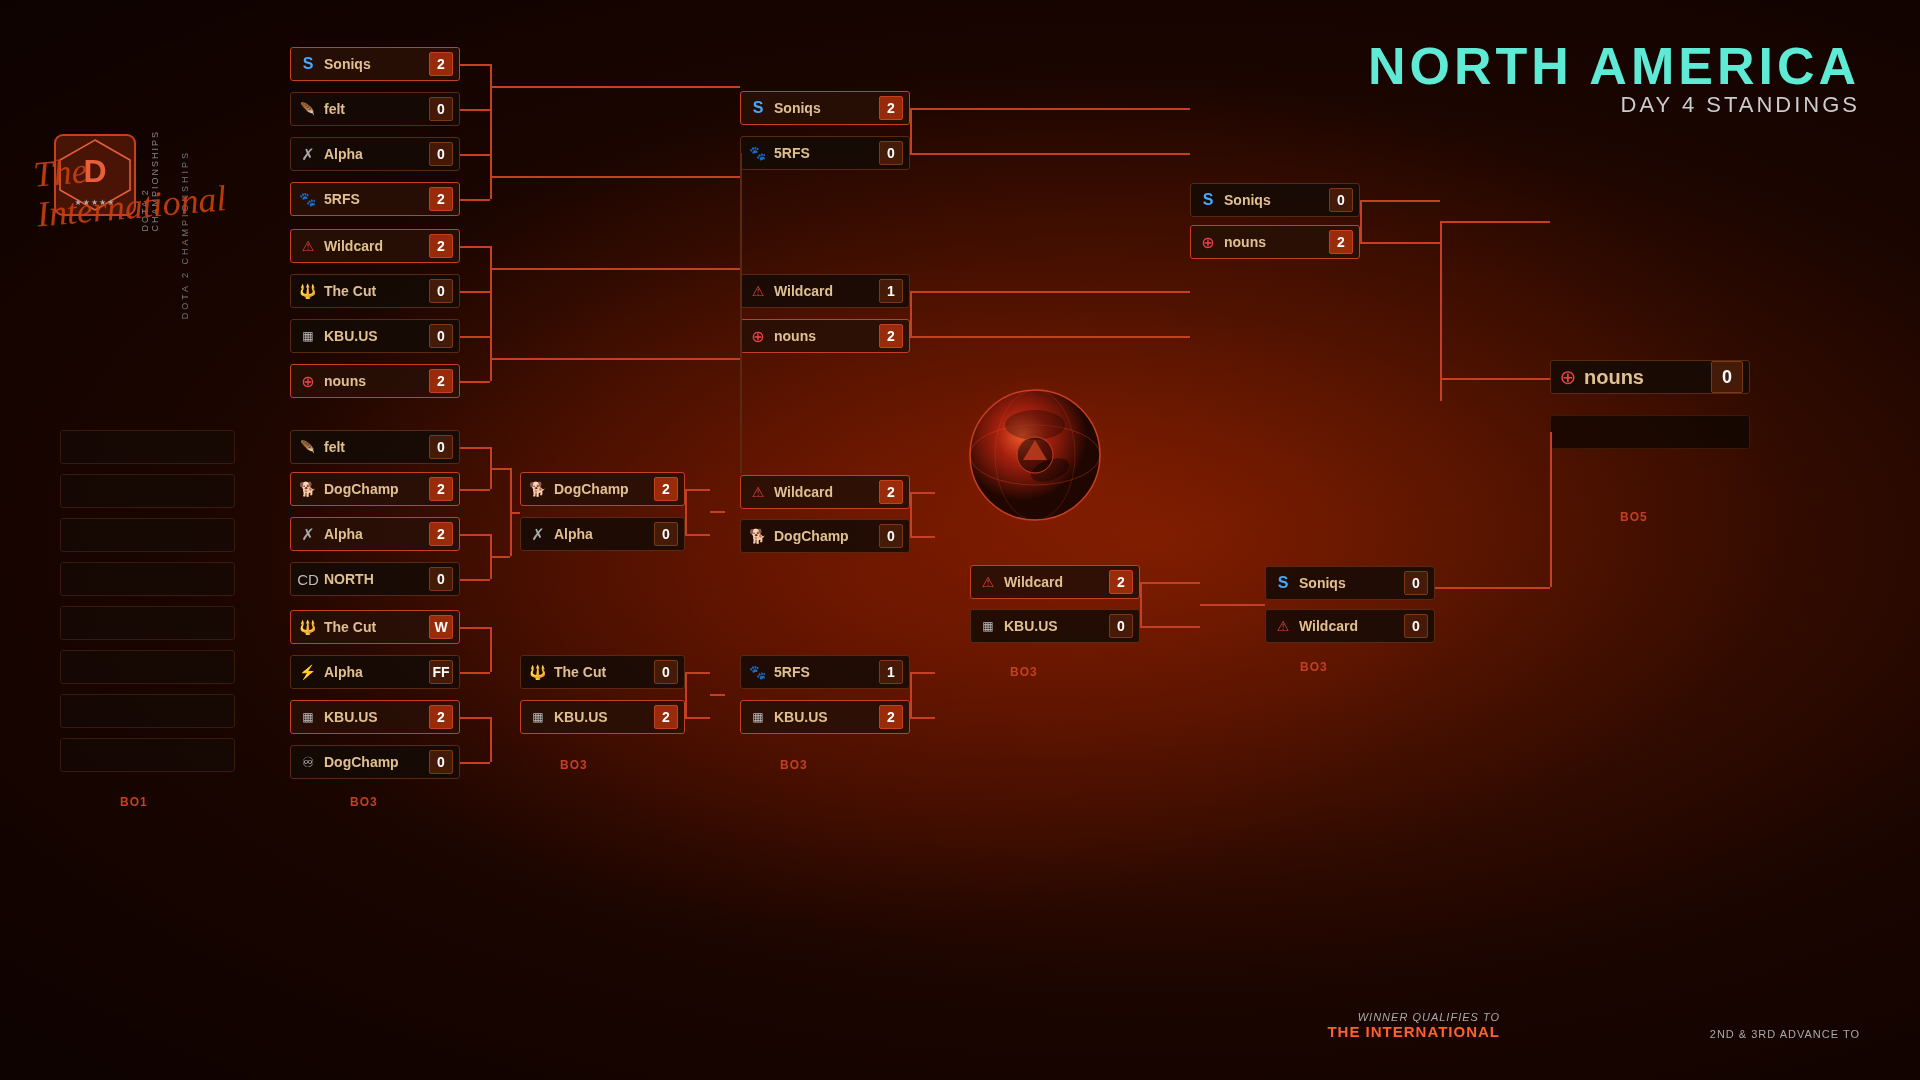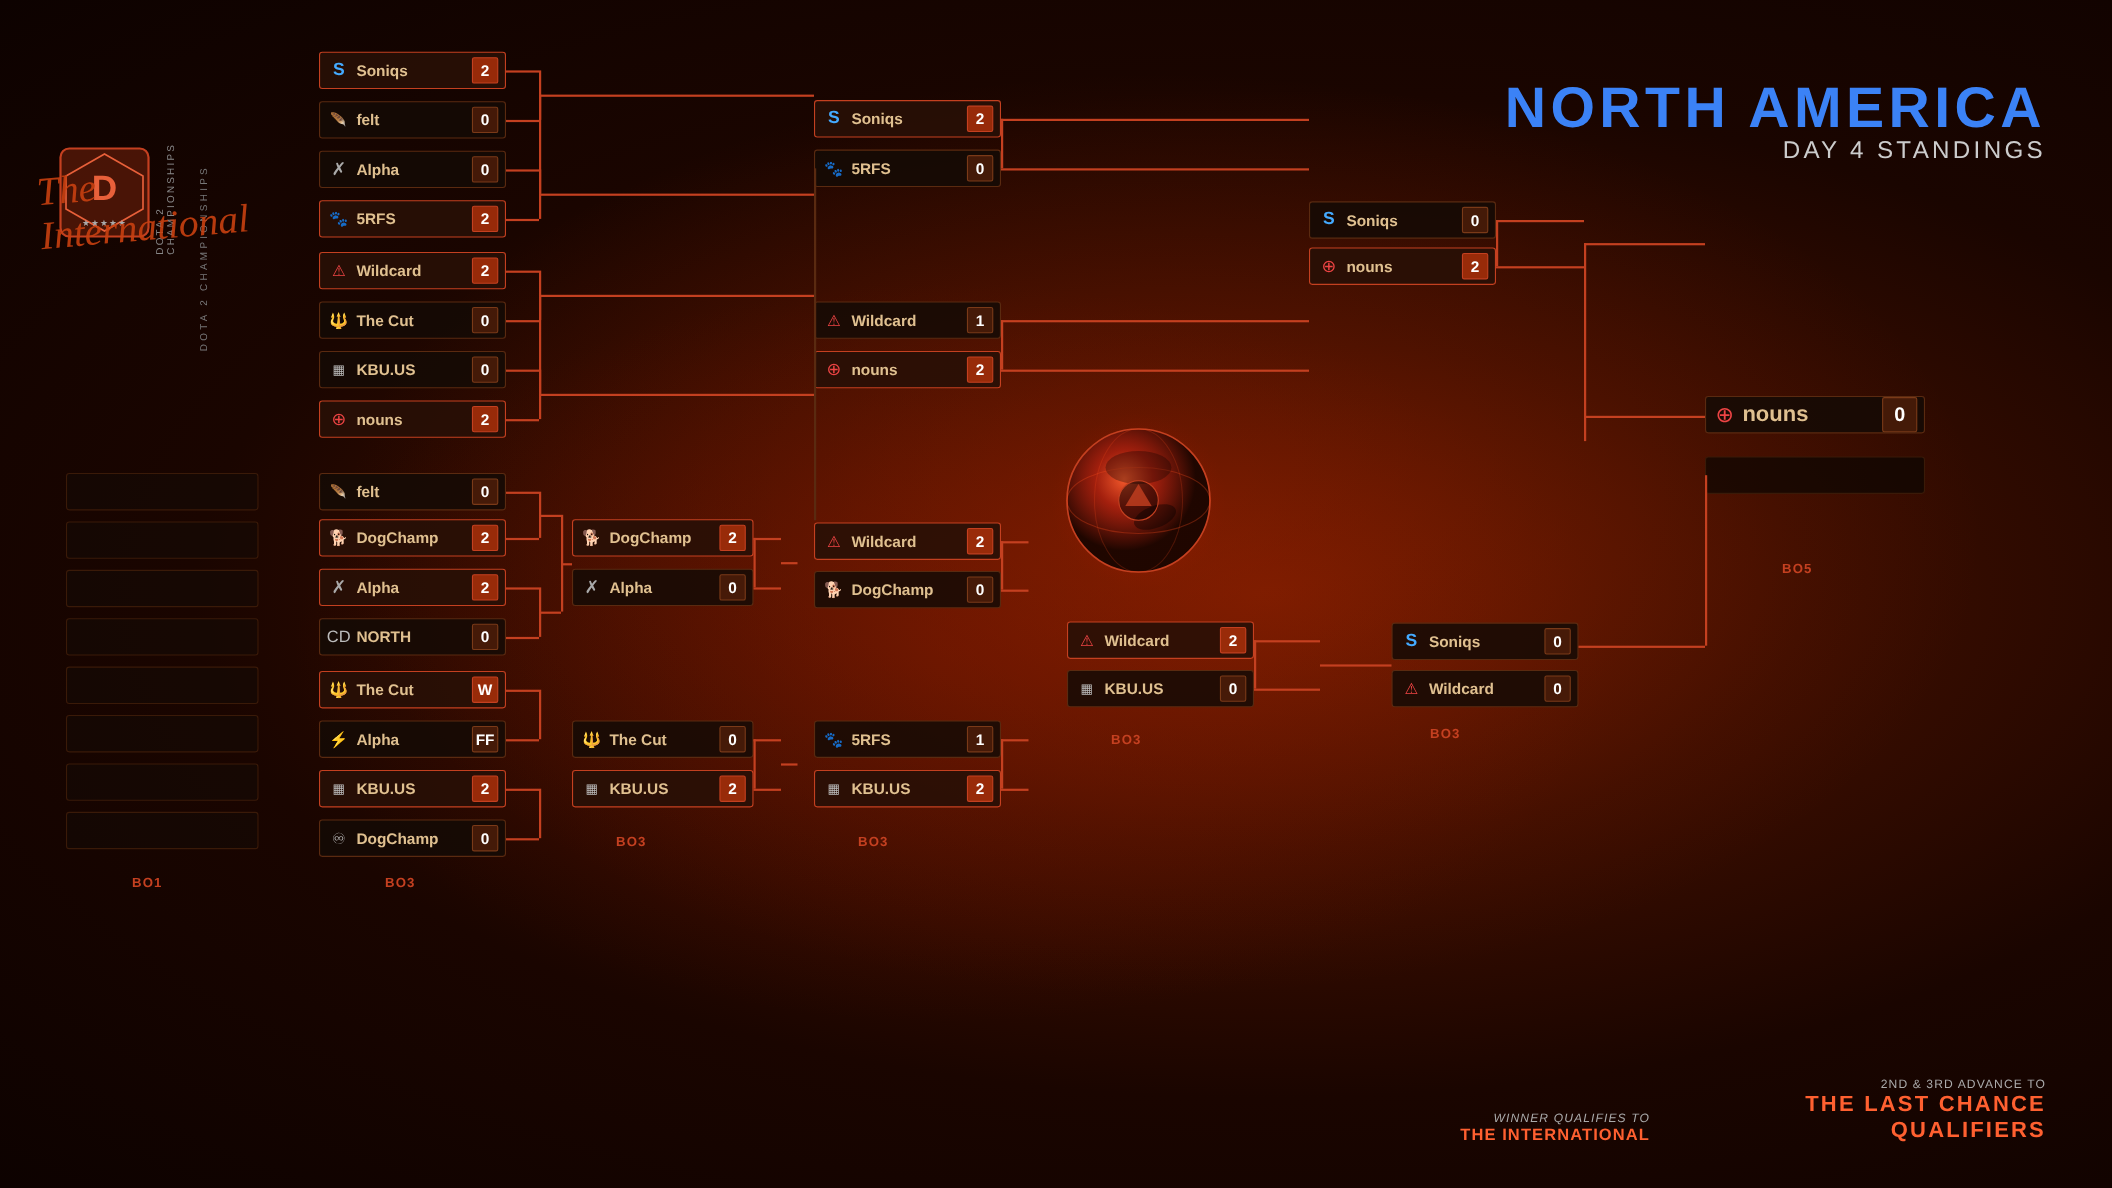--- a/index.html
+++ b/index.html
@@ -49,25 +49,24 @@
     
     .title-area {
       position: absolute;
       right: 60px;
       top: 40px;
       text-align: right;
     }
     .title-main {
       font-size: 52px;
       font-weight: 900;
-      color: #3b82f6;
+      color: #5eead4;
       letter-spacing: 4px;
       text-transform: uppercase;
       line-height: 1;
-      margin-top: 32px;
     }
     .title-sub {
       font-size: 22px;
       color: #ccc;
       letter-spacing: 3px;
       text-transform: uppercase;
     }
 
     
     .team-box {
@@ -573,20 +572,19 @@
     </svg>
   </div>
 
   <div class="winner-text">
     <div class="line1">WINNER QUALIFIES TO</div>
     <div class="line2">THE INTERNATIONAL</div>
   </div>
 
   <div class="qualifier-text">
     <div class="line1">2ND &amp; 3RD ADVANCE TO</div>
-    <div class="line2">THE LAST CHANCE<br>QUALIFIERS</div>
   </div>
 
   <div style="position:absolute;left:180px;top:150px;writing-mode:vertical-rl;transform:rotate(180deg);font-size:9px;color:#777;letter-spacing:3px;text-transform:uppercase;">DOTA 2 CHAMPIONSHIPS</div>
 
   <div style="position:absolute;left:35px;top:150px;width:130px;font-size:36px;color:#c84010;font-style:italic;font-family:serif;transform:rotate(-5deg);opacity:0.9;line-height:1.1;">The<br>International</div>
 
 </div>
 
 </body></html>

